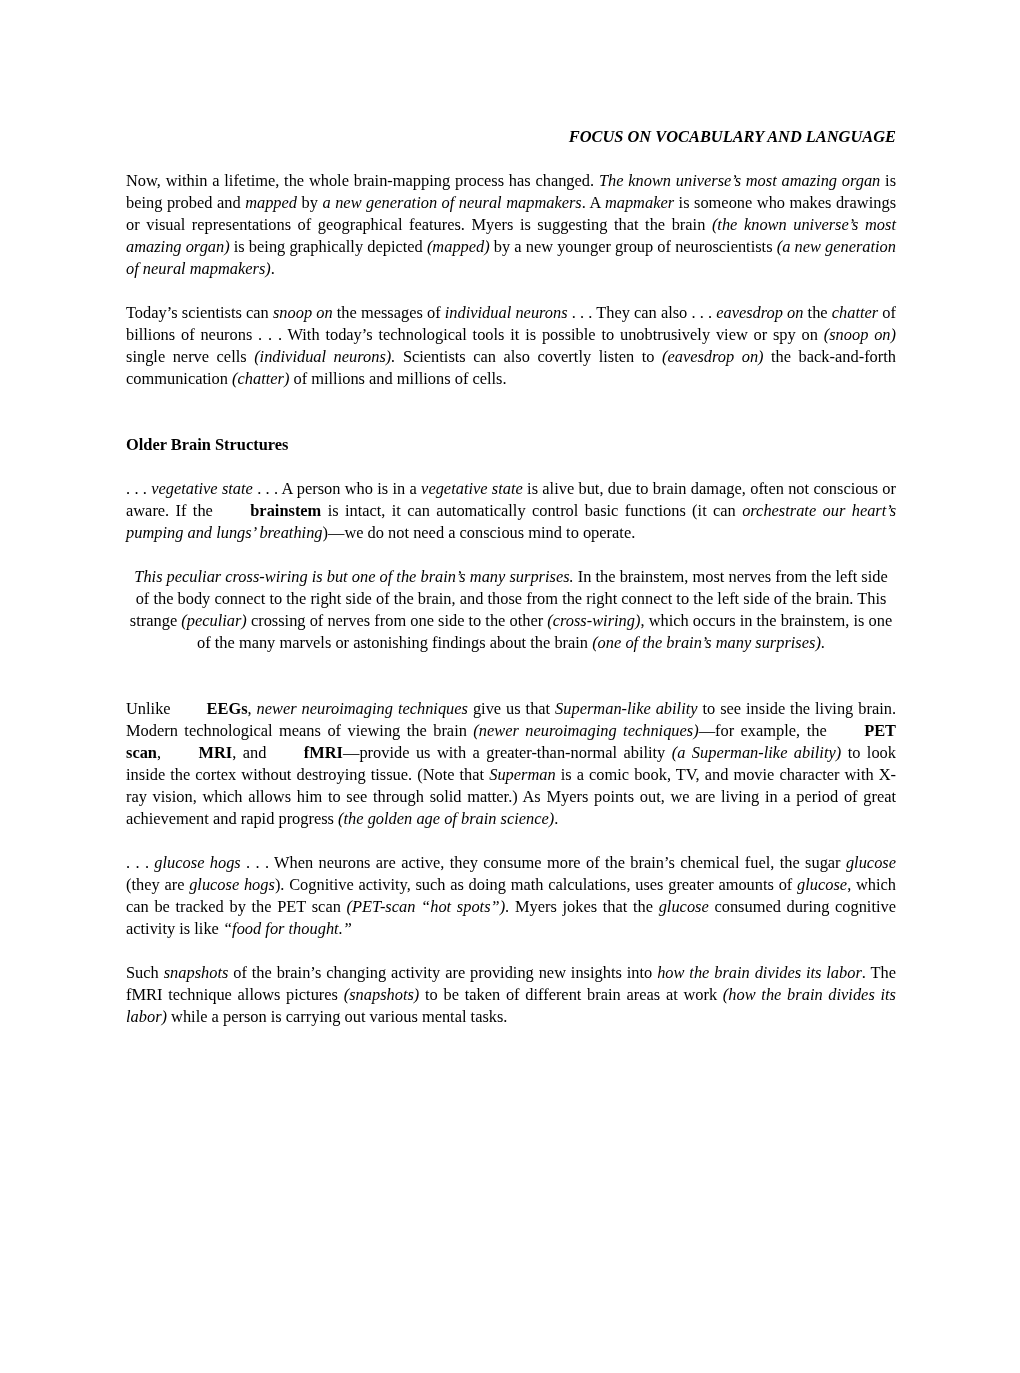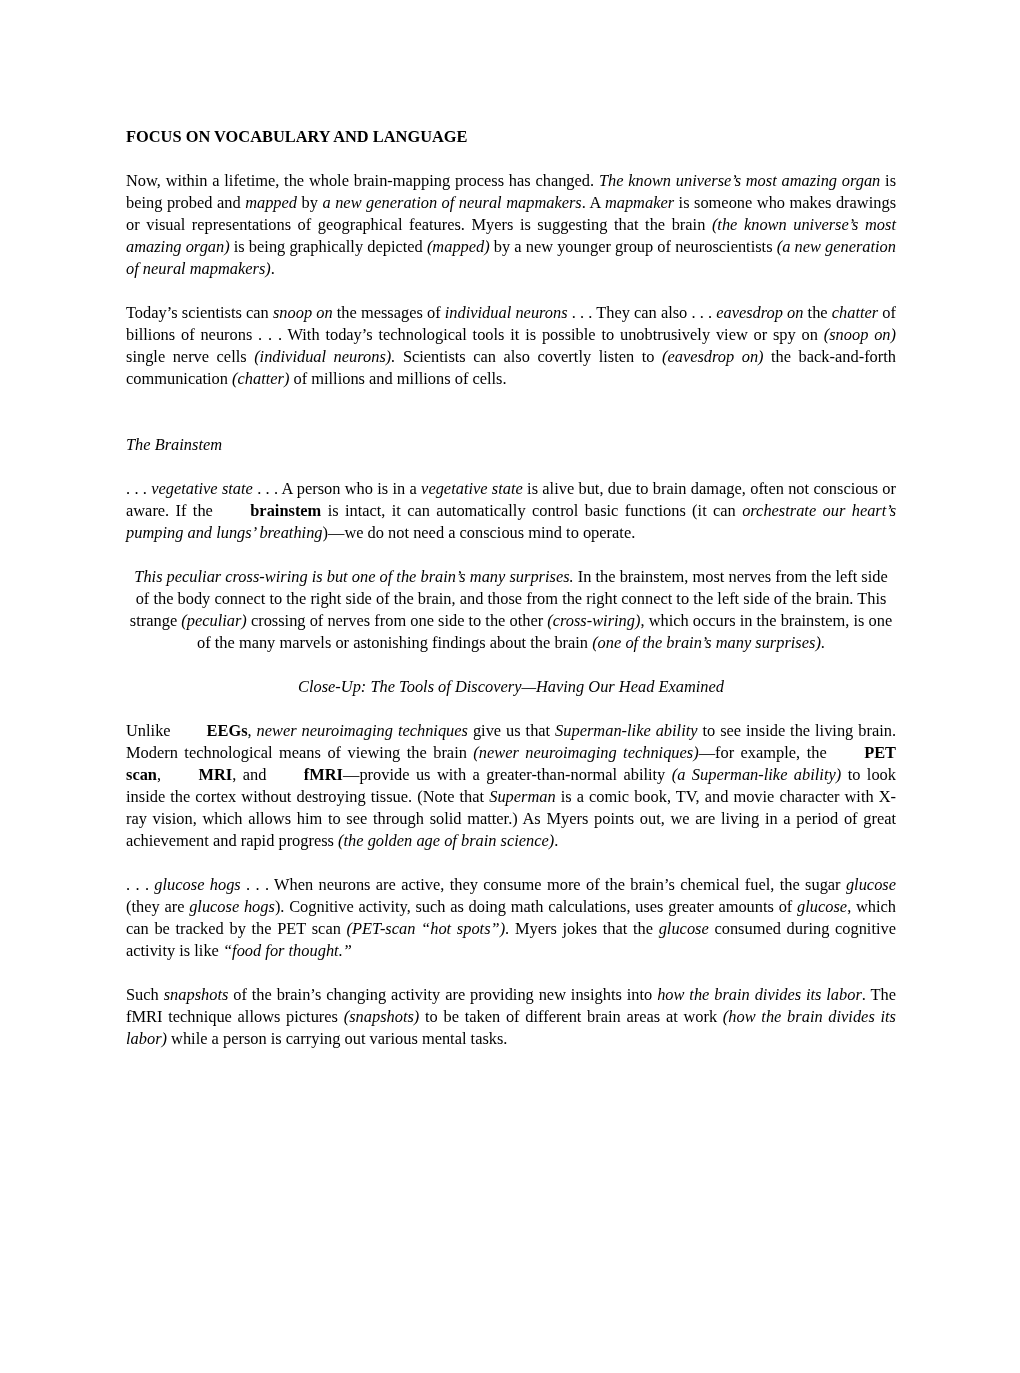--- a/index.html
+++ b/index.html
@@ -17,49 +17,48 @@
       top: 126px;
       width: 770px;
       font-size: 16.4px;
       line-height: 22px;
     }
     .block { margin: 0; }
     .justify { text-align: justify; }
     .left { text-align: center; }
     .gap1 { height: 22px; }
     .gap2 { height: 44px; }
-    .title { font-weight: bold; }
+    .title { font-style: italic; font-weight: bold; text-align: right; }
     .heading { font-weight: bold; }
     .subheading { font-style: italic; }
     .i { font-style: italic; }
     .b { font-weight: bold; margin-left: 31px; }
   </style>
 </head>
 <body>
 
 <div class="page">
   <p class="block title">FOCUS ON VOCABULARY AND LANGUAGE</p>
   <div class="gap1"></div>
 
   <p class="block justify"><span>Now, within a lifetime, the whole brain-mapping process has changed. </span><span class="i">The known universe’s most amazing organ</span><span> is being probed and </span><span class="i">mapped</span><span> by </span><span class="i">a new generation of neural mapmakers</span><span>. A </span><span class="i">mapmaker</span><span> is someone who makes drawings or visual representations of geographical features. Myers is suggesting that the brain </span><span class="i">(the known universe’s most amazing organ)</span><span> is being graphically depicted </span><span class="i">(mapped)</span><span> by a new younger group of neuroscientists </span><span class="i">(a new generation of neural mapmakers)</span><span>.</span></p>
   <div class="gap1"></div>
 
   <p class="block justify"><span>Today’s scientists can </span><span class="i">snoop on</span><span> the messages of </span><span class="i">individual neurons</span><span> . . . They can also . . . </span><span class="i">eavesdrop on</span><span> the </span><span class="i">chatter</span><span> of billions of neurons . . . With today’s technological tools it is possible to unobtrusively view or spy on </span><span class="i">(snoop on)</span><span> single nerve cells </span><span class="i">(individual neurons).</span><span> Scientists can also covertly listen to </span><span class="i">(eavesdrop on)</span><span> the back-and-forth communication </span><span class="i">(chatter)</span><span> of millions and millions of cells.</span></p>
   <div class="gap2"></div>
 
-  <p class="block subheading">The Brainstem</p>
+  <p class="block heading">Older Brain Structures</p>
   <div class="gap1"></div>
 
   <p class="block justify"><span>. . . </span><span class="i">vegetative state</span><span> . . . A person who is in a </span><span class="i">vegetative state</span><span> is alive but, due to brain damage, often not conscious or aware. If the </span><span class="b">brainstem</span><span> is intact, it can automatically control basic functions (it can </span><span class="i">orchestrate our heart’s pumping and lungs’ breathing</span><span>)—we do not need a conscious mind to operate.</span></p>
   <div class="gap1"></div>
 
   <p class="block left"><span class="i">This peculiar cross-wiring is but one of the brain’s many surprises.</span><span> In the brainstem, most nerves from the left side of the body connect to the right side of the brain, and those from the right connect to the left side of the brain. This strange </span><span class="i">(peculiar)</span><span> crossing of nerves from one side to the other </span><span class="i">(cross-wiring)</span><span>, which occurs in the brainstem, is one of the many marvels or astonishing findings about the brain </span><span class="i">(one of the brain’s many surprises)</span><span>.</span></p>
   <div class="gap1"></div>
 
-  <p class="block left"><span class="i">Close-Up: The Tools of Discovery—Having Our Head Examined</span></p>
   <div class="gap1"></div>
 
   <p class="block justify"><span>Unlike </span><span class="b">EEGs</span><span>, </span><span class="i">newer neuroimaging techniques</span><span> give us that </span><span class="i">Superman-like ability</span><span> to see inside the living brain. Modern technological means of viewing the brain </span><span class="i">(newer neuroimaging techniques)</span><span>—for example, the </span><span class="b">PET scan</span><span>, </span><span class="b">MRI</span><span>, and </span><span class="b">fMRI</span><span>—provide us with a greater-than-normal ability </span><span class="i">(a Superman-like ability)</span><span> to look inside the cortex without destroying tissue. (Note that </span><span class="i">Superman</span><span> is a comic book, TV, and movie character with X-ray vision, which allows him to see through solid matter.) As Myers points out, we are living in a period of great achievement and rapid progress </span><span class="i">(the golden age of brain science)</span><span>.</span></p>
   <div class="gap1"></div>
 
   <p class="block justify"><span>. . . </span><span class="i">glucose hogs</span><span> . . . When neurons are active, they consume more of the brain’s chemical fuel, the sugar </span><span class="i">glucose</span><span> (they are </span><span class="i">glucose hogs</span><span>). Cognitive activity, such as doing math calculations, uses greater amounts of </span><span class="i">glucose</span><span>, which can be tracked by the PET scan </span><span class="i">(PET-scan “hot spots”)</span><span>. Myers jokes that the </span><span class="i">glucose</span><span> consumed during cognitive activity is like </span><span class="i">“food for thought.”</span></p>
   <div class="gap1"></div>
 
   <p class="block justify"><span>Such </span><span class="i">snapshots</span><span> of the brain’s changing activity are providing new insights into </span><span class="i">how the brain divides its labor</span><span>. The fMRI technique allows pictures </span><span class="i">(snapshots)</span><span> to be taken of different brain areas at work </span><span class="i">(how the brain divides its labor)</span><span> while a person is carrying out various mental tasks.</span></p>
 </div>

